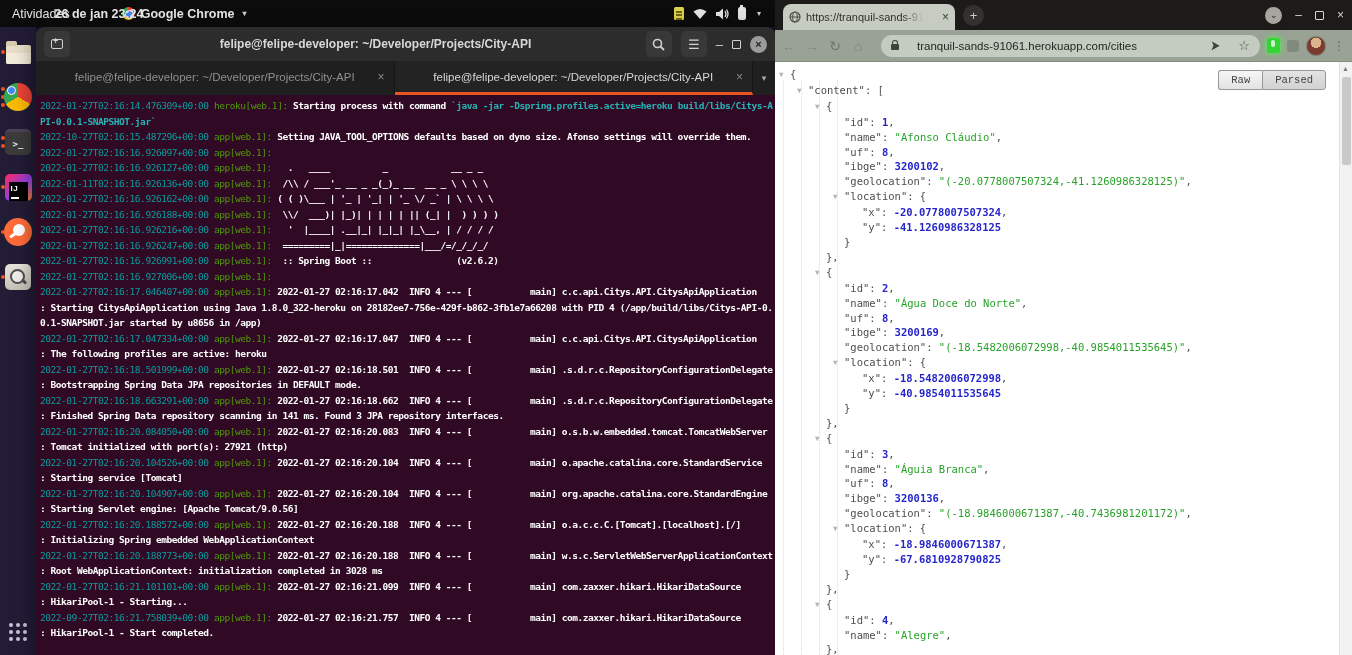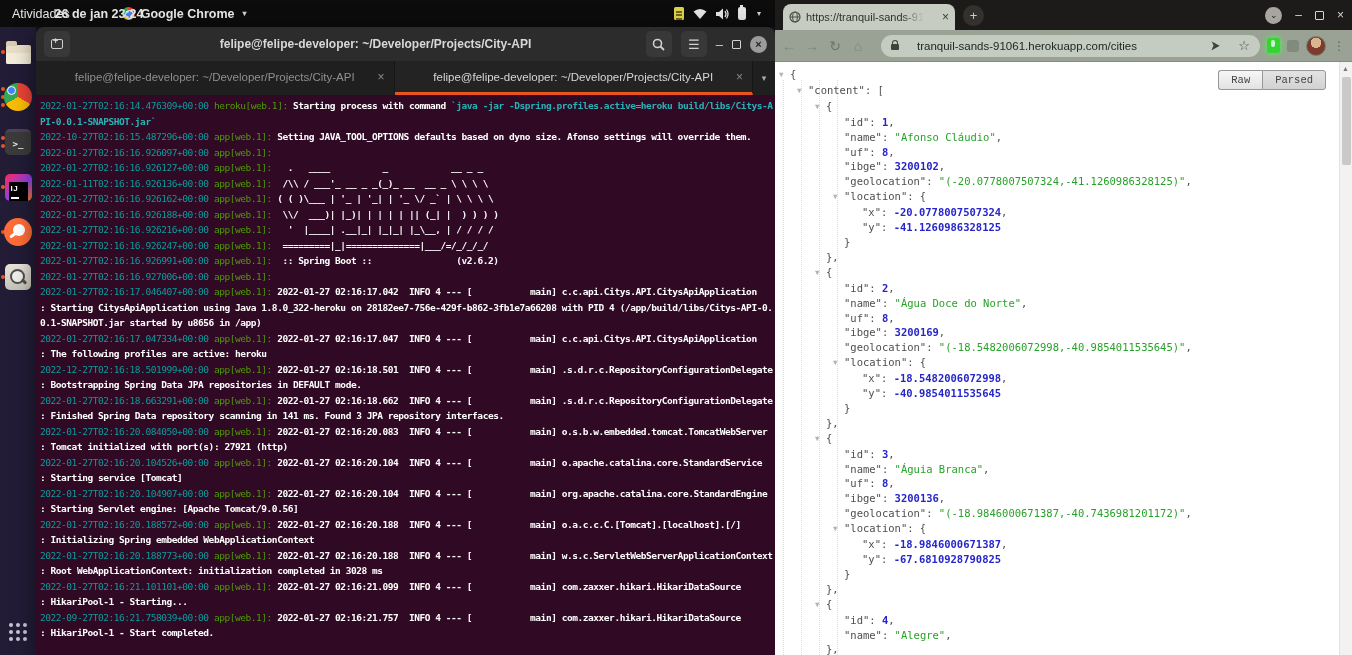--- a/index.html
+++ b/index.html
@@ -234,21 +234,21 @@
       <div class="tline"><span class="seg-ts">2022-01-27T02:16:16.926127+00:00 </span><span class="seg-src">app[web.1]: </span><span class="seg-msg">  .   ____          _            __ _ _</span></div>
       <div class="tline"><span class="seg-ts">2022-01-11T02:16:16.926136+00:00 </span><span class="seg-src">app[web.1]: </span><span class="seg-msg"> /\\ / ___'_ __ _ _(_)_ __  __ _ \ \ \ \</span></div>
       <div class="tline"><span class="seg-ts">2022-01-27T02:16:16.926162+00:00 </span><span class="seg-src">app[web.1]: </span><span class="seg-msg">( ( )\___ | '_ | '_| | '_ \/ _` | \ \ \ \</span></div>
       <div class="tline"><span class="seg-ts">2022-01-27T02:16:16.926188+00:00 </span><span class="seg-src">app[web.1]: </span><span class="seg-msg"> \\/  ___)| |_)| | | | | || (_| |  ) ) ) )</span></div>
       <div class="tline"><span class="seg-ts">2022-01-27T02:16:16.926216+00:00 </span><span class="seg-src">app[web.1]: </span><span class="seg-msg">  '  |____| .__|_| |_|_| |_\__, | / / / /</span></div>
       <div class="tline"><span class="seg-ts">2022-01-27T02:16:16.926247+00:00 </span><span class="seg-src">app[web.1]: </span><span class="seg-msg"> =========|_|==============|___/=/_/_/_/</span></div>
       <div class="tline"><span class="seg-ts">2022-01-27T02:16:16.926991+00:00 </span><span class="seg-src">app[web.1]: </span><span class="seg-msg"> :: Spring Boot ::                (v2.6.2)</span></div>
       <div class="tline"><span class="seg-ts">2022-01-27T02:16:16.927006+00:00 </span><span class="seg-src">app[web.1]: </span><span class="seg-msg"></span></div>
       <div class="tline"><span class="seg-ts">2022-01-27T02:16:17.046407+00:00 </span><span class="seg-src">app[web.1]: </span><span class="seg-msg">2022-01-27 02:16:17.042  INFO 4 --- [           main] c.c.api.Citys.API.CitysApiApplication    : Starting CitysApiApplication using Java 1.8.0_322-heroku on 28182ee7-756e-429f-b862-3fb1e7a66208 with PID 4 (/app/build/libs/Citys-API-0.0.1-SNAPSHOT.jar started by u8656 in /app)</span></div>
       <div class="tline"><span class="seg-ts">2022-01-27T02:16:17.047334+00:00 </span><span class="seg-src">app[web.1]: </span><span class="seg-msg">2022-01-27 02:16:17.047  INFO 4 --- [           main] c.c.api.Citys.API.CitysApiApplication    : The following profiles are active: heroku</span></div>
-      <div class="tline"><span class="seg-ts">2022-12-27T02:16:18.501999+00:00 </span><span class="seg-src">app[web.1]: </span><span class="seg-msg">2022-01-27 02:16:18.501  INFO 4 --- [           main] .s.d.r.c.RepositoryConfigurationDelegate : Bootstrapping Spring Data JPA repositories in DEFAULT mode.</span></div>
+      <div class="tline"><span class="seg-ts">2022-01-27T02:16:18.501999+00:00 </span><span class="seg-src">app[web.1]: </span><span class="seg-msg">2022-01-27 02:16:18.501  INFO 4 --- [           main] .s.d.r.c.RepositoryConfigurationDelegate : Bootstrapping Spring Data JPA repositories in DEFAULT mode.</span></div>
       <div class="tline"><span class="seg-ts">2022-01-27T02:16:18.663291+00:00 </span><span class="seg-src">app[web.1]: </span><span class="seg-msg">2022-01-27 02:16:18.662  INFO 4 --- [           main] .s.d.r.c.RepositoryConfigurationDelegate : Finished Spring Data repository scanning in 141 ms. Found 3 JPA repository interfaces.</span></div>
       <div class="tline"><span class="seg-ts">2022-01-27T02:16:20.084050+00:00 </span><span class="seg-src">app[web.1]: </span><span class="seg-msg">2022-01-27 02:16:20.083  INFO 4 --- [           main] o.s.b.w.embedded.tomcat.TomcatWebServer  : Tomcat initialized with port(s): 27921 (http)</span></div>
       <div class="tline"><span class="seg-ts">2022-01-27T02:16:20.104526+00:00 </span><span class="seg-src">app[web.1]: </span><span class="seg-msg">2022-01-27 02:16:20.104  INFO 4 --- [           main] o.apache.catalina.core.StandardService   : Starting service [Tomcat]</span></div>
       <div class="tline"><span class="seg-ts">2022-01-27T02:16:20.104907+00:00 </span><span class="seg-src">app[web.1]: </span><span class="seg-msg">2022-01-27 02:16:20.104  INFO 4 --- [           main] org.apache.catalina.core.StandardEngine  : Starting Servlet engine: [Apache Tomcat/9.0.56]</span></div>
       <div class="tline"><span class="seg-ts">2022-01-27T02:16:20.188572+00:00 </span><span class="seg-src">app[web.1]: </span><span class="seg-msg">2022-01-27 02:16:20.188  INFO 4 --- [           main] o.a.c.c.C.[Tomcat].[localhost].[/]       : Initializing Spring embedded WebApplicationContext</span></div>
       <div class="tline"><span class="seg-ts">2022-01-27T02:16:20.188773+00:00 </span><span class="seg-src">app[web.1]: </span><span class="seg-msg">2022-01-27 02:16:20.188  INFO 4 --- [           main] w.s.c.ServletWebServerApplicationContext : Root WebApplicationContext: initialization completed in 3028 ms</span></div>
       <div class="tline"><span class="seg-ts">2022-01-27T02:16:21.101101+00:00 </span><span class="seg-src">app[web.1]: </span><span class="seg-msg">2022-01-27 02:16:21.099  INFO 4 --- [           main] com.zaxxer.hikari.HikariDataSource       : HikariPool-1 - Starting...</span></div>
       <div class="tline"><span class="seg-ts">2022-09-27T02:16:21.758039+00:00 </span><span class="seg-src">app[web.1]: </span><span class="seg-msg">2022-01-27 02:16:21.757  INFO 4 --- [           main] com.zaxxer.hikari.HikariDataSource       : HikariPool-1 - Start completed.</span></div>
     </div>
 </div>

